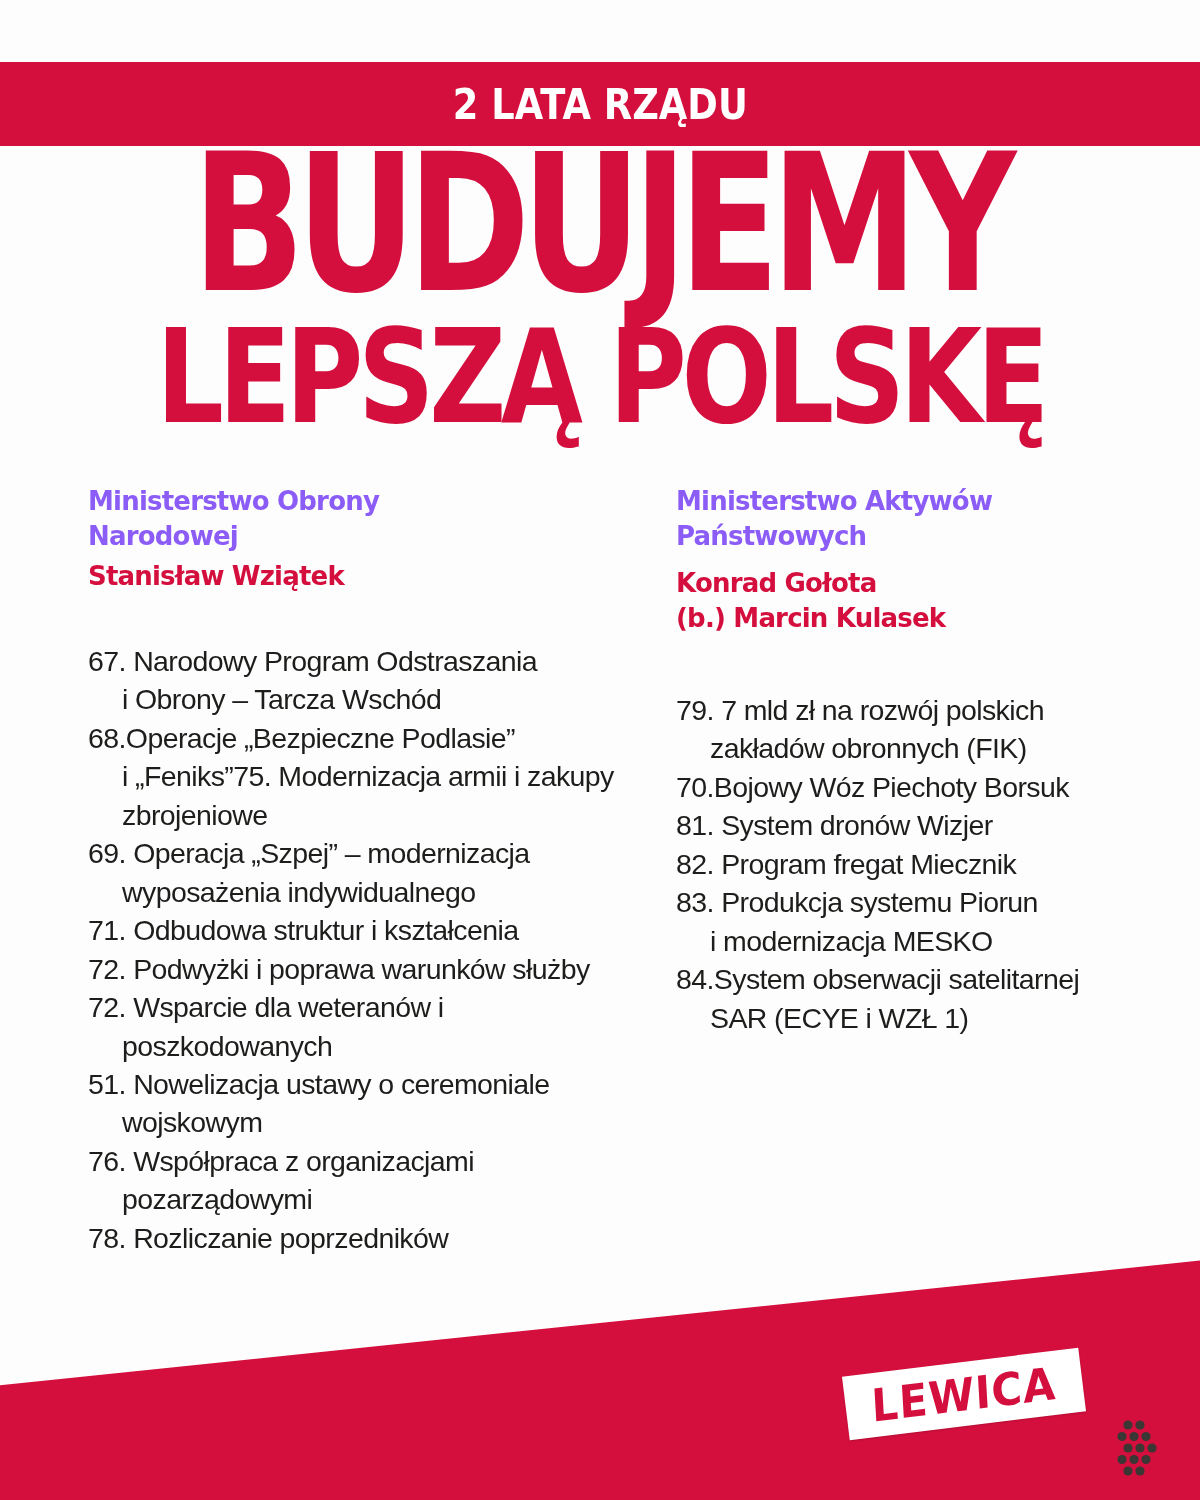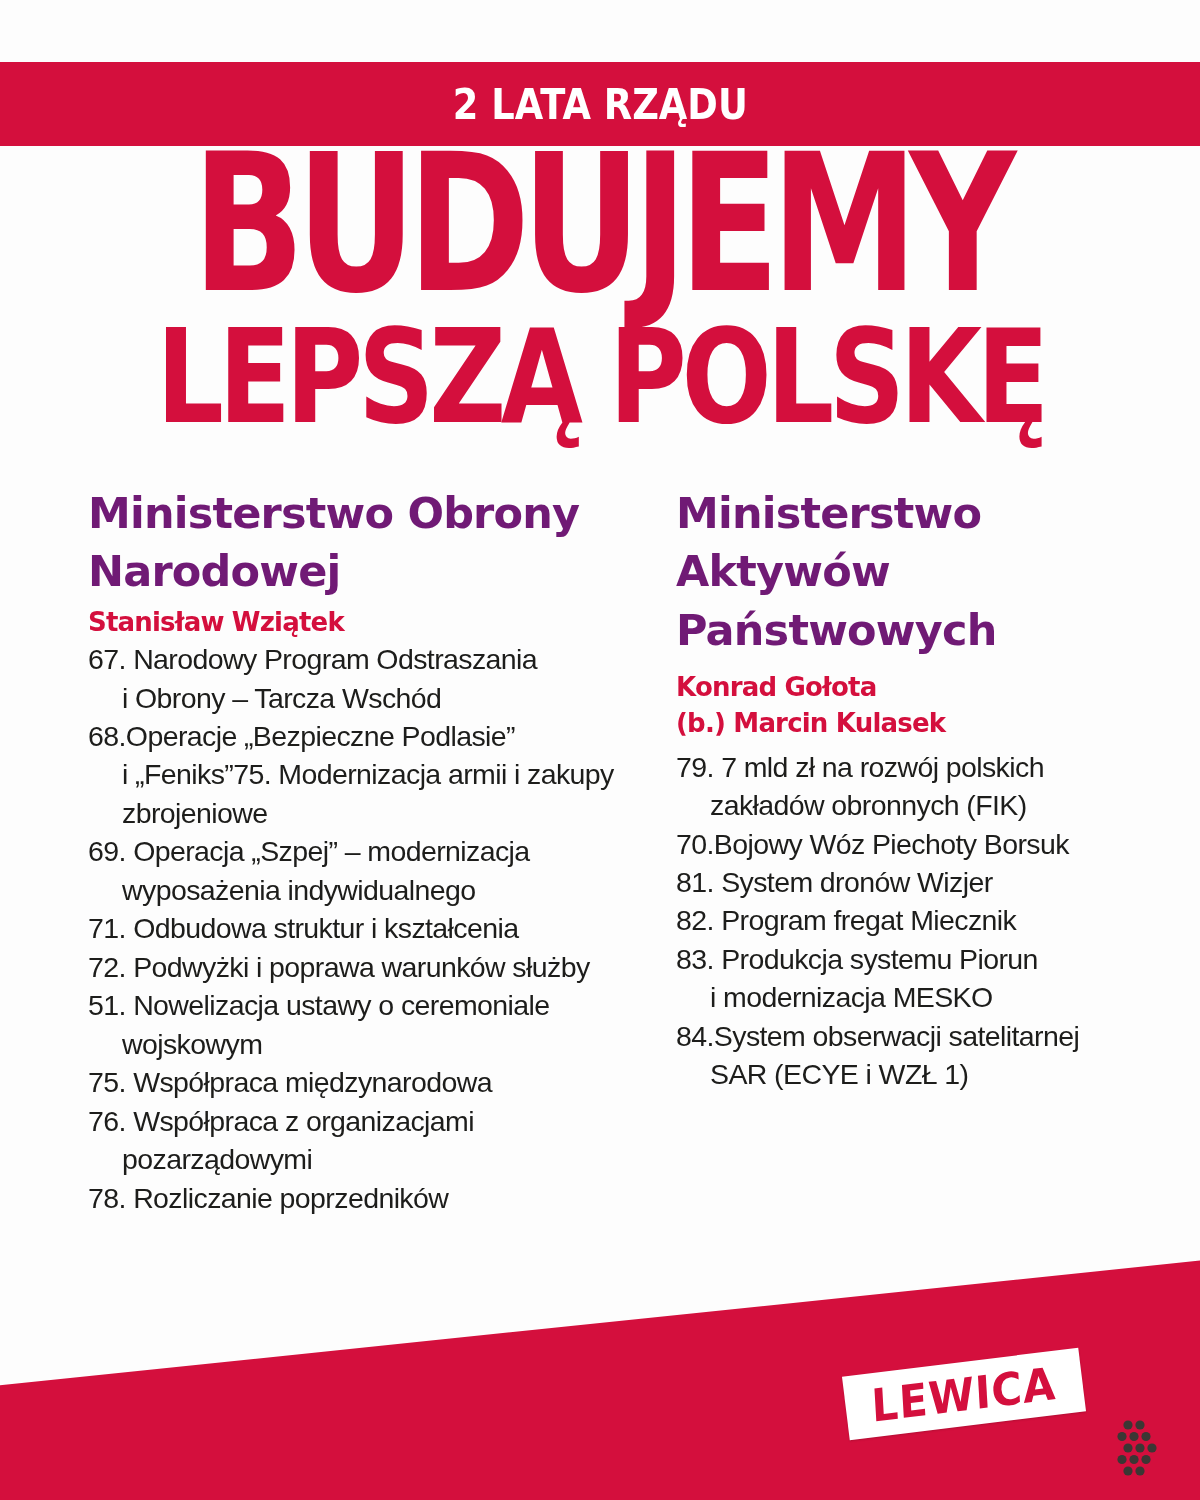--- a/index.html
+++ b/index.html
@@ -49,31 +49,32 @@
   
   .columns{
     position:absolute;top:484px;left:88px;width:1046px;
     display:flex;gap:28px;
   }
   .col{display:flex;flex-direction:column;}
   .col-left{width:560px;flex:none;}
   .col-right{flex:1;gap:7px;}
   .ministry-title{
     font-family:"DejaVu Sans","Liberation Sans",sans-serif;
-    font-weight:bold;font-size:43px;line-height:1.36;letter-spacing:-0.8px;
-    color:#701a75;white-space:pre-line;
+    font-weight:bold;font-size:26px;line-height:1.36;letter-spacing:-0.8px;
+    color:#8b5cf6;white-space:pre-line;
   }
   .minister-name{
     margin-top:4px;
     color:var(--red);
     font-family:"DejaVu Sans","Liberation Sans",sans-serif;
     font-weight:bold;font-size:26px;line-height:1.35;letter-spacing:-0.8px;
     white-space:pre-line;
   }
   .achievement-list{
+    margin-top:48px;
     list-style:none;
     font-size:28.5px;line-height:1.35;letter-spacing:-0.6px;
     color:var(--ink);
   }
   .achievement-item{
     padding-left:34px;text-indent:-34px;
     white-space:pre-line;
   }
   
   .footer-band{
@@ -127,25 +128,25 @@
 zbrojeniowe</li>
 
         <li class="achievement-item">69. Operacja „Szpej” – modernizacja
 wyposażenia indywidualnego</li>
 
 
         <li class="achievement-item">71. Odbudowa struktur i kształcenia</li>
 
         <li class="achievement-item">72. Podwyżki i poprawa warunków służby</li>
 
+        <li class="achievement-item">72. Wsparcie dla weteranów i poszkodowanych</li>
 
         <li class="achievement-item">51. Nowelizacja ustawy o ceremoniale
 wojskowym</li>
 
-        <li class="achievement-item">75. Współpraca międzynarodowa</li>
 
         <li class="achievement-item">76. Współpraca z organizacjami pozarządowymi</li>
 
         <li class="achievement-item">78. Rozliczanie poprzedników</li>
       </ul>
   </section>
 
   <section class="col col-right">
     <h2 class="ministry-title">Ministerstwo Aktywów
 Państwowych</h2>

